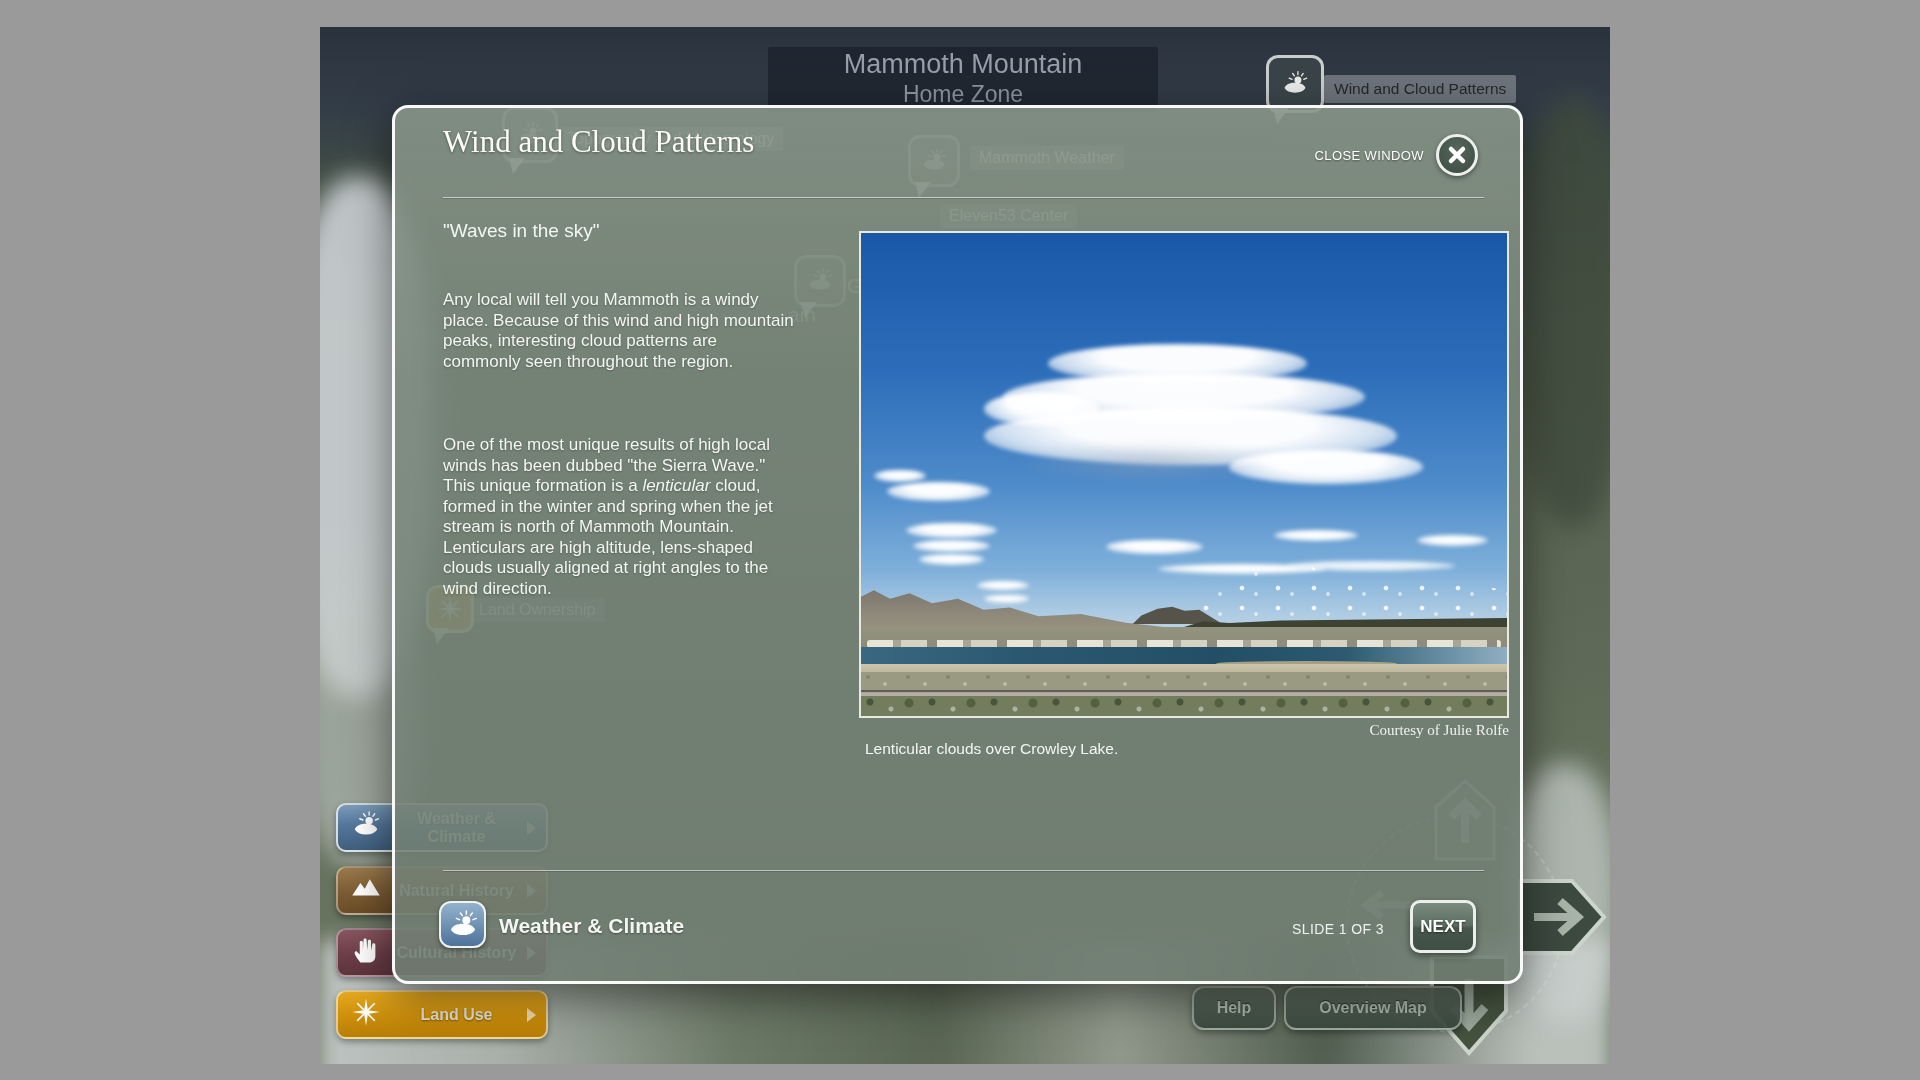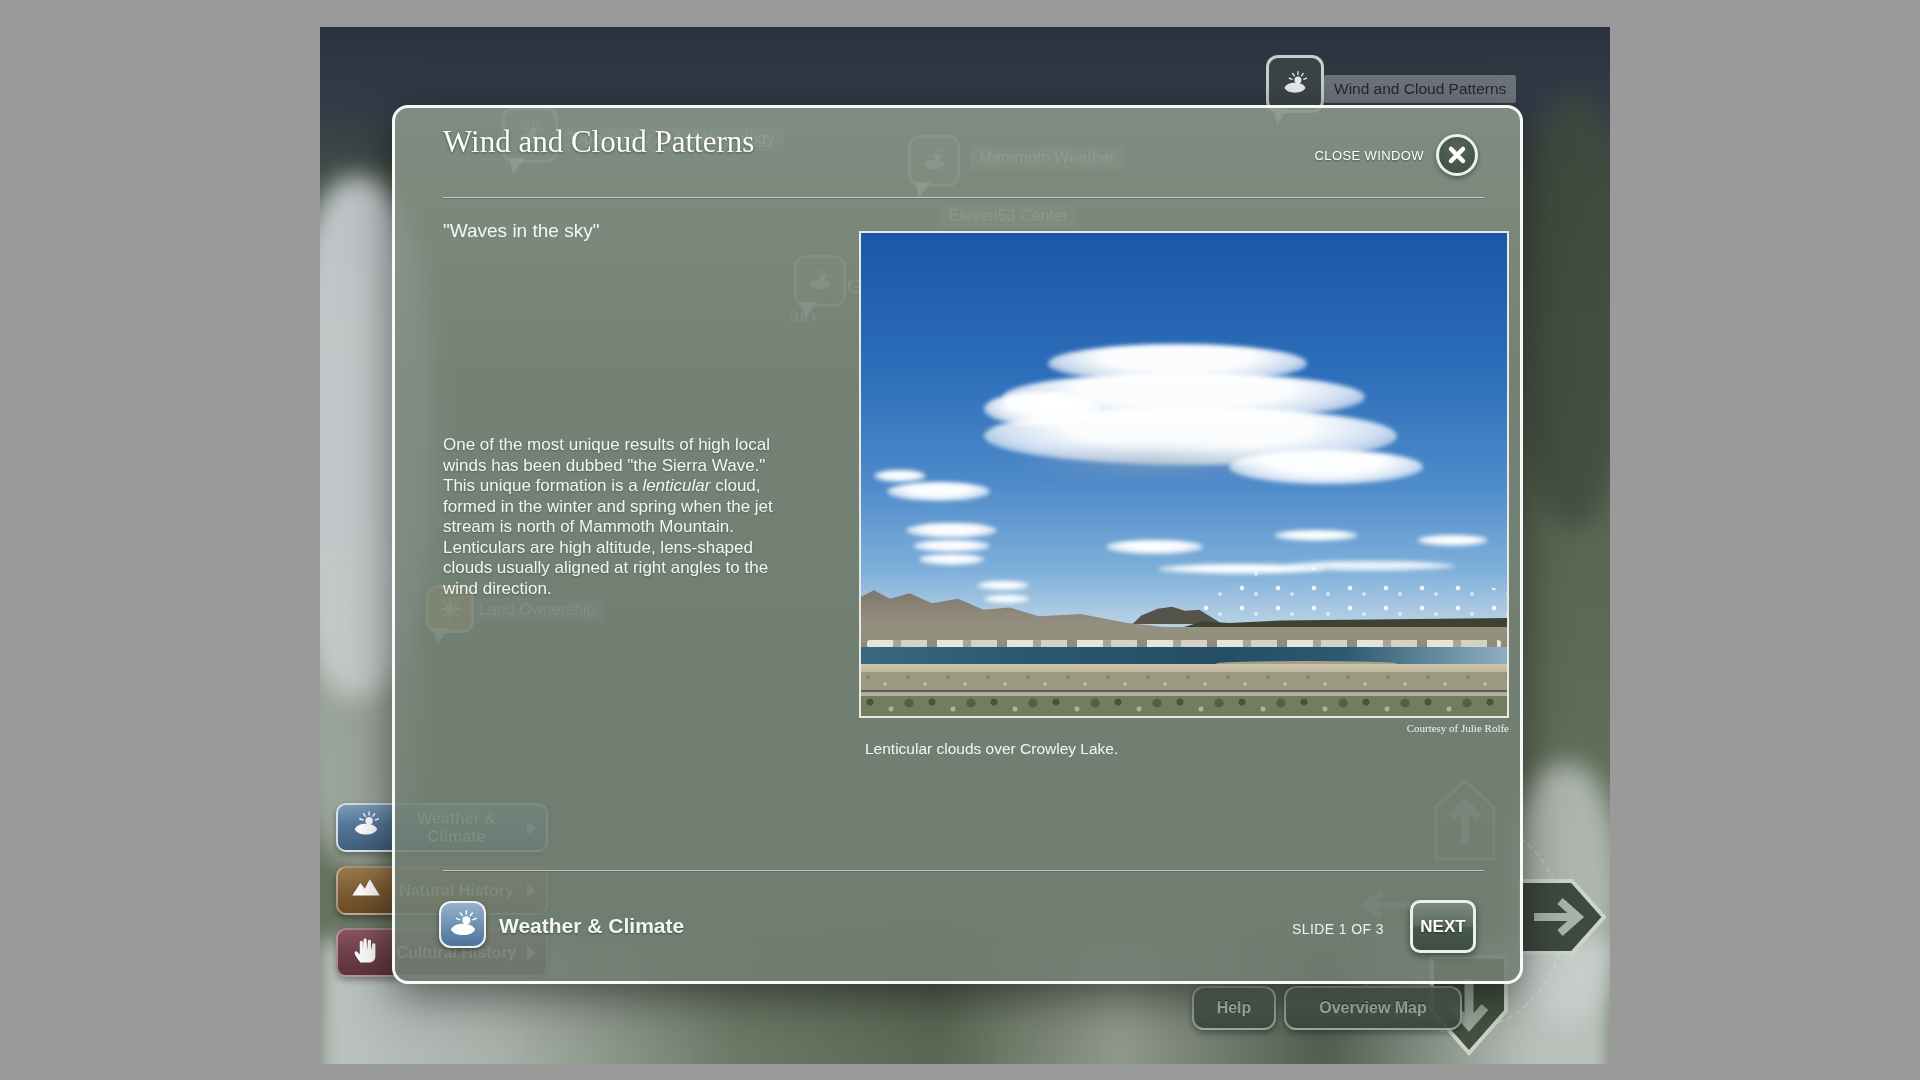--- a/index.html
+++ b/index.html
@@ -57,21 +57,21 @@
   .close-label{font-size:13px;letter-spacing:.4px;color:#fff;text-shadow:0 1px 2px rgba(0,0,0,.4);}
   .close-btn{width:42px;height:42px;border-radius:50%;border:3px solid #ecefec;box-sizing:border-box;
              background:radial-gradient(circle at 50% 35%,#55665c,#3c4c43);display:flex;align-items:center;justify-content:center;
              box-shadow:0 2px 5px rgba(0,0,0,.4);}
   .rule{position:absolute;left:48px;right:36px;height:1px;background:rgba(255,255,255,.55);box-shadow:0 1px 0 rgba(0,0,0,.15);}
   .quote{left:48px;top:112px;font-size:19px;}
   .para{white-space:pre-line;font-size:17px;line-height:20.5px;width:380px;text-shadow:0 1px 2px rgba(0,0,0,.25);}
   .p1{left:48px;top:182px;}
   .p2{left:48px;top:283px;margin-top:44px;}
   .it{font-style:italic;}
-  .credit{left:464px;top:614px;width:650px;text-align:right;font-family:"Liberation Serif",serif;font-size:11px;color:rgba(252,252,246,.92);}
+  .credit{left:464px;top:614px;width:650px;text-align:right;font-family:"Liberation Serif",serif;font-size:15px;color:rgba(252,252,246,.92);}
   .caption{left:470px;top:632px;font-size:15.5px;}
   .f-icon{left:44px;top:793px;width:47px;height:47px;border-radius:12px;border:2px solid #f0f2f0;box-sizing:border-box;
           background:linear-gradient(180deg,#93b2cd,#4e729b);display:flex;align-items:center;justify-content:center;
           color:#fff;box-shadow:0 2px 5px rgba(0,0,0,.4);}
   .f-label{left:104px;top:806px;font-size:21px;font-weight:bold;text-shadow:0 1px 2px rgba(0,0,0,.4);}
   .slide{right:136px;top:813px;font-size:14px;letter-spacing:.4px;color:#eef2ee;}
   .next-btn{position:absolute;left:1015px;top:792px;width:66px;height:53px;border-radius:10px;border:3px solid #eceeec;box-sizing:border-box;
             background:linear-gradient(180deg,#7a8a7e 0%,#5d6e63 46%,#47574d 54%,#3e4e45 100%);
             color:#fff;font-weight:bold;font-size:17px;display:flex;align-items:center;justify-content:center;
             box-shadow:0 3px 7px rgba(0,0,0,.45);text-shadow:0 1px 2px rgba(0,0,0,.5);cursor:pointer;}
@@ -151,20 +151,24 @@
 
 <div class="canvas">
   <div class="stage">
 
     <div class="blob bg-snow-left"></div>
     <div class="blob bg-snow-left2"></div>
     <div class="blob bg-rock-right"></div>
     <div class="blob bg-snow-rb"></div>
     <div class="bg-snow-bottom abs"></div>
 
+    <div class="banner abs">
+      <div class="t1">Mammoth Mountain</div>
+      <div class="t2">Home Zone</div>
+    </div>
 
     <div class="pin abs" style="left:946px;top:28px;width:52px;height:52px;">
       <svg class="svg28">
           <use href="#ic-cloud"></use>
         </svg>
       <div class="tail"></div>
     </div>
     <div class="badge-label abs" style="left:1004px;top:48px;">Wind and Cloud Patterns</div>
 
     <div class="pin dim abs" style="left:182px;top:80px;width:50px;height:50px;">
@@ -220,20 +224,29 @@
       <span class="slab">Natural History</span>
       <span class="sarr"></span>
     </div>
     <div class="sbtn s2">
       <span class="sic">
           <svg class="svg36">
             <use href="#ic-hand"></use>
           </svg>
         </span>
       <span class="slab">Cultural History</span>
+      <span class="sarr"></span>
+    </div>
+    <div class="sbtn s3">
+      <span class="sic">
+          <svg class="svg36">
+            <use href="#ic-star"></use>
+          </svg>
+        </span>
+      <span class="slab">Land Use</span>
       <span class="sarr"></span>
     </div>
 
     <div class="compass abs"></div>
     <svg class="abs faint" style="left:1032px;top:860px" width="70" height="36">
       <path d="M62 18 H16 M30 6 L14 18 L30 30" stroke="rgba(235,240,235,.45)" stroke-width="7" fill="none"></path>
     </svg>
     <svg class="abs" style="left:1112px;top:750px" width="66" height="86">
       <path d="M4 82 V30 L33 4 L62 30 V82 Z" fill="rgba(120,135,122,.55)" stroke="rgba(255,255,255,.45)" stroke-width="3"></path>
       <path d="M33 66 V28 M19 40 L33 26 L47 40" stroke="rgba(235,240,235,.5)" stroke-width="8" fill="none"></path>
@@ -259,20 +272,24 @@
         <span class="close-label">CLOSE WINDOW</span>
         <span class="close-btn">
           <svg width="20" height="20" viewBox="0 0 20 20">
               <path d="M4 4 L16 16 M16 4 L4 16" stroke="#fff" stroke-width="4.5" stroke-linecap="round"></path>
             </svg>
         </span>
       </div>
       <div class="rule" style="top:89px;"></div>
 
       <div class="abs quote">"Waves in the sky"</div>
+      <div class="abs para p1">Any local will tell you Mammoth is a windy
+place. Because of this wind and high mountain
+peaks, interesting cloud patterns are
+commonly seen throughout the region.</div>
       <div class="abs para p2"><span>One of the most unique results of high local
 winds has been dubbed "the Sierra Wave."
 This unique formation is a </span><span class="it">lenticular</span><span> cloud,
 formed in the winter and spring when the jet
 stream is north of Mammoth Mountain.
 Lenticulars are high altitude, lens-shaped
 clouds usually aligned at right angles to the
 wind direction.</span></div>
 
       <div class="abs photo">

